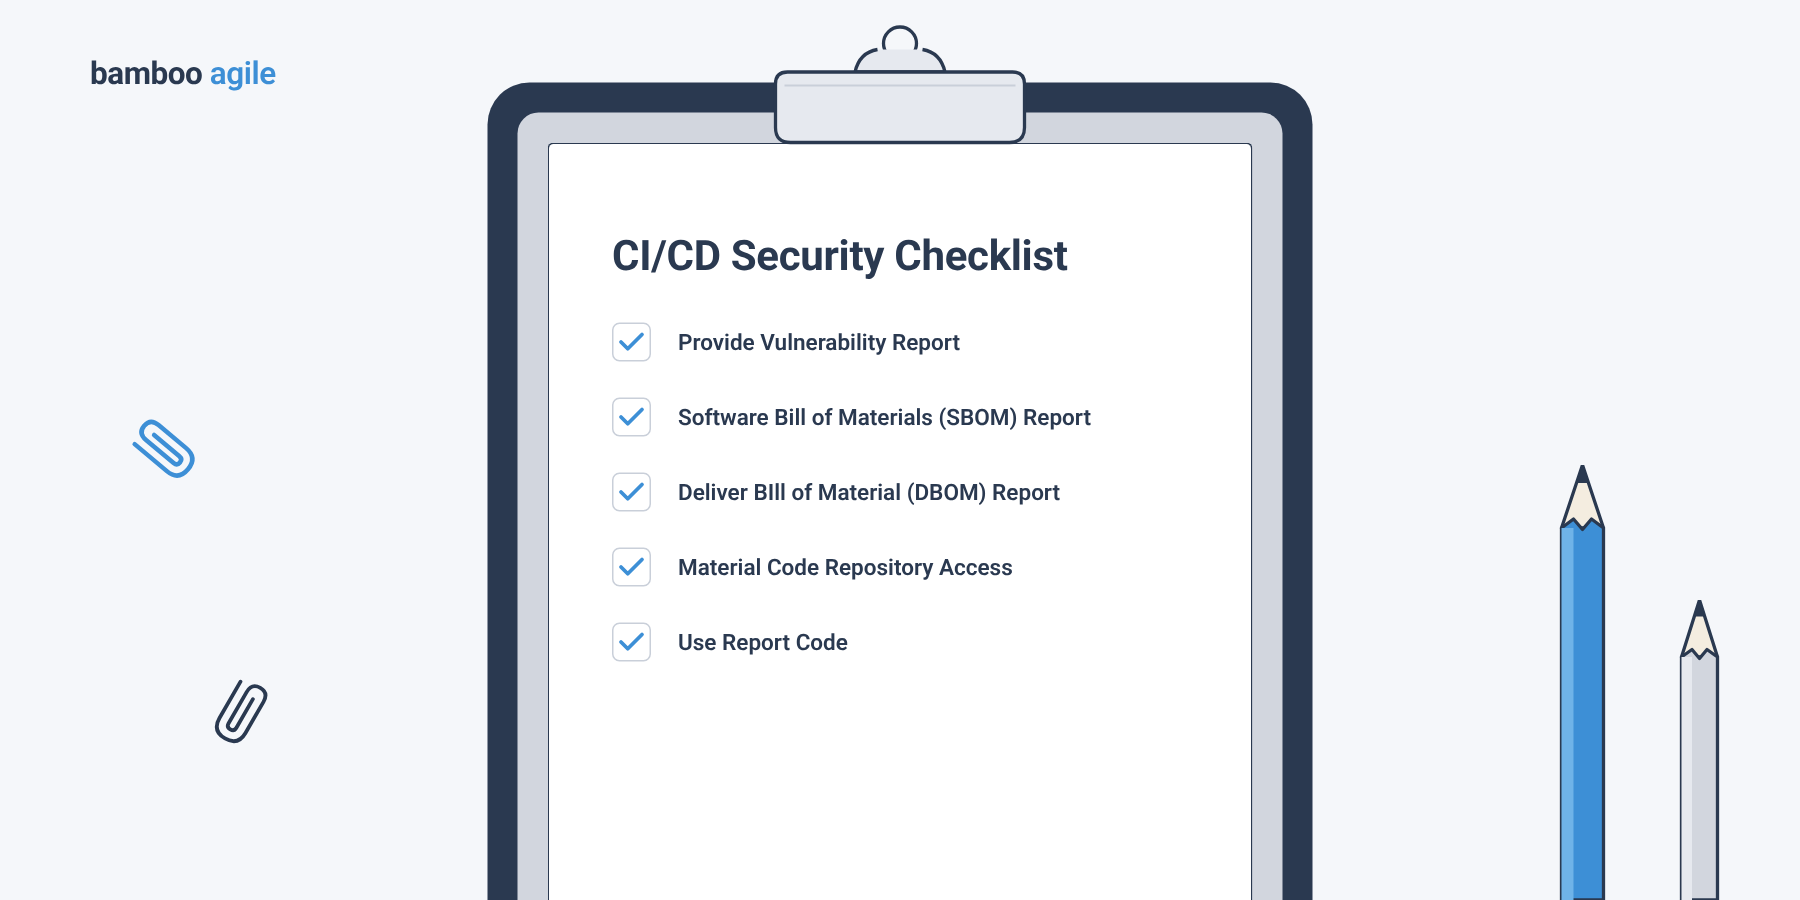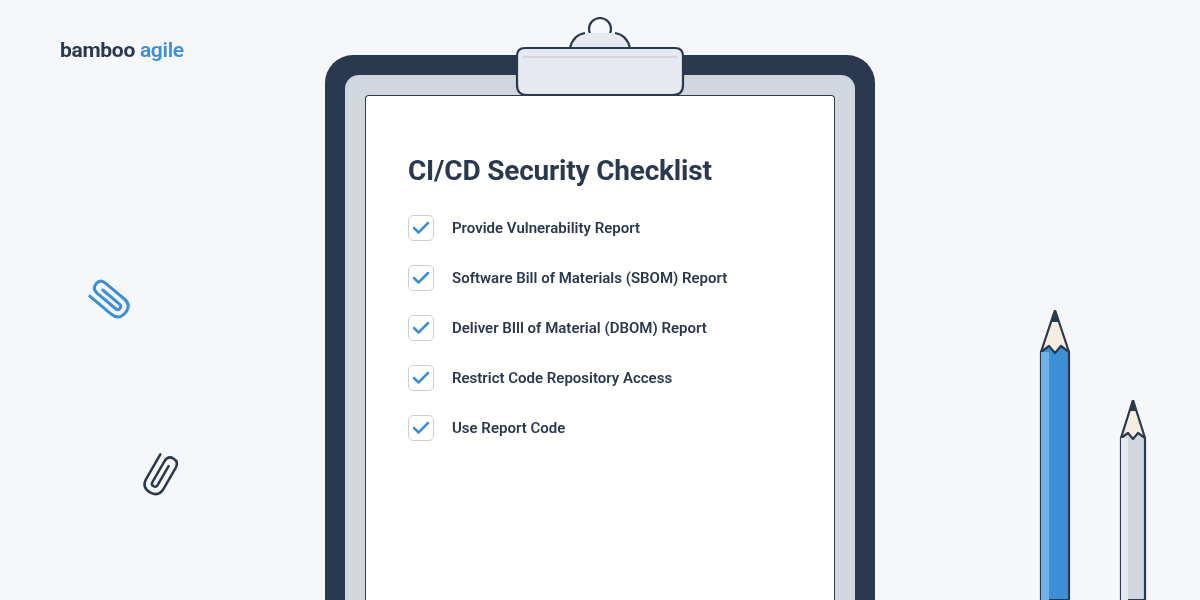--- a/index.html
+++ b/index.html
@@ -168,21 +168,21 @@
           </div>
           <span class="item-label">Deliver BIll of Material (DBOM) Report</span>
         </div>
 
         <div class="item">
           <div class="checkbox">
             <svg class="check-svg" viewBox="0 0 18 14">
                 <path d="M2 7 L6.5 11.5 L16 2" fill="none" stroke="#3d8fd6" stroke-width="2.5" stroke-linecap="round" stroke-linejoin="round"></path>
               </svg>
           </div>
-          <span class="item-label">Restrict Code Repository Access</span>
+          <span class="item-label">Material Code Repository Access</span>
         </div>
 
         <div class="item">
           <div class="checkbox">
             <svg class="check-svg" viewBox="0 0 18 14">
                 <path d="M2 7 L6.5 11.5 L16 2" fill="none" stroke="#3d8fd6" stroke-width="2.5" stroke-linecap="round" stroke-linejoin="round"></path>
               </svg>
           </div>
           <span class="item-label">Use Report Code</span>
         </div>

